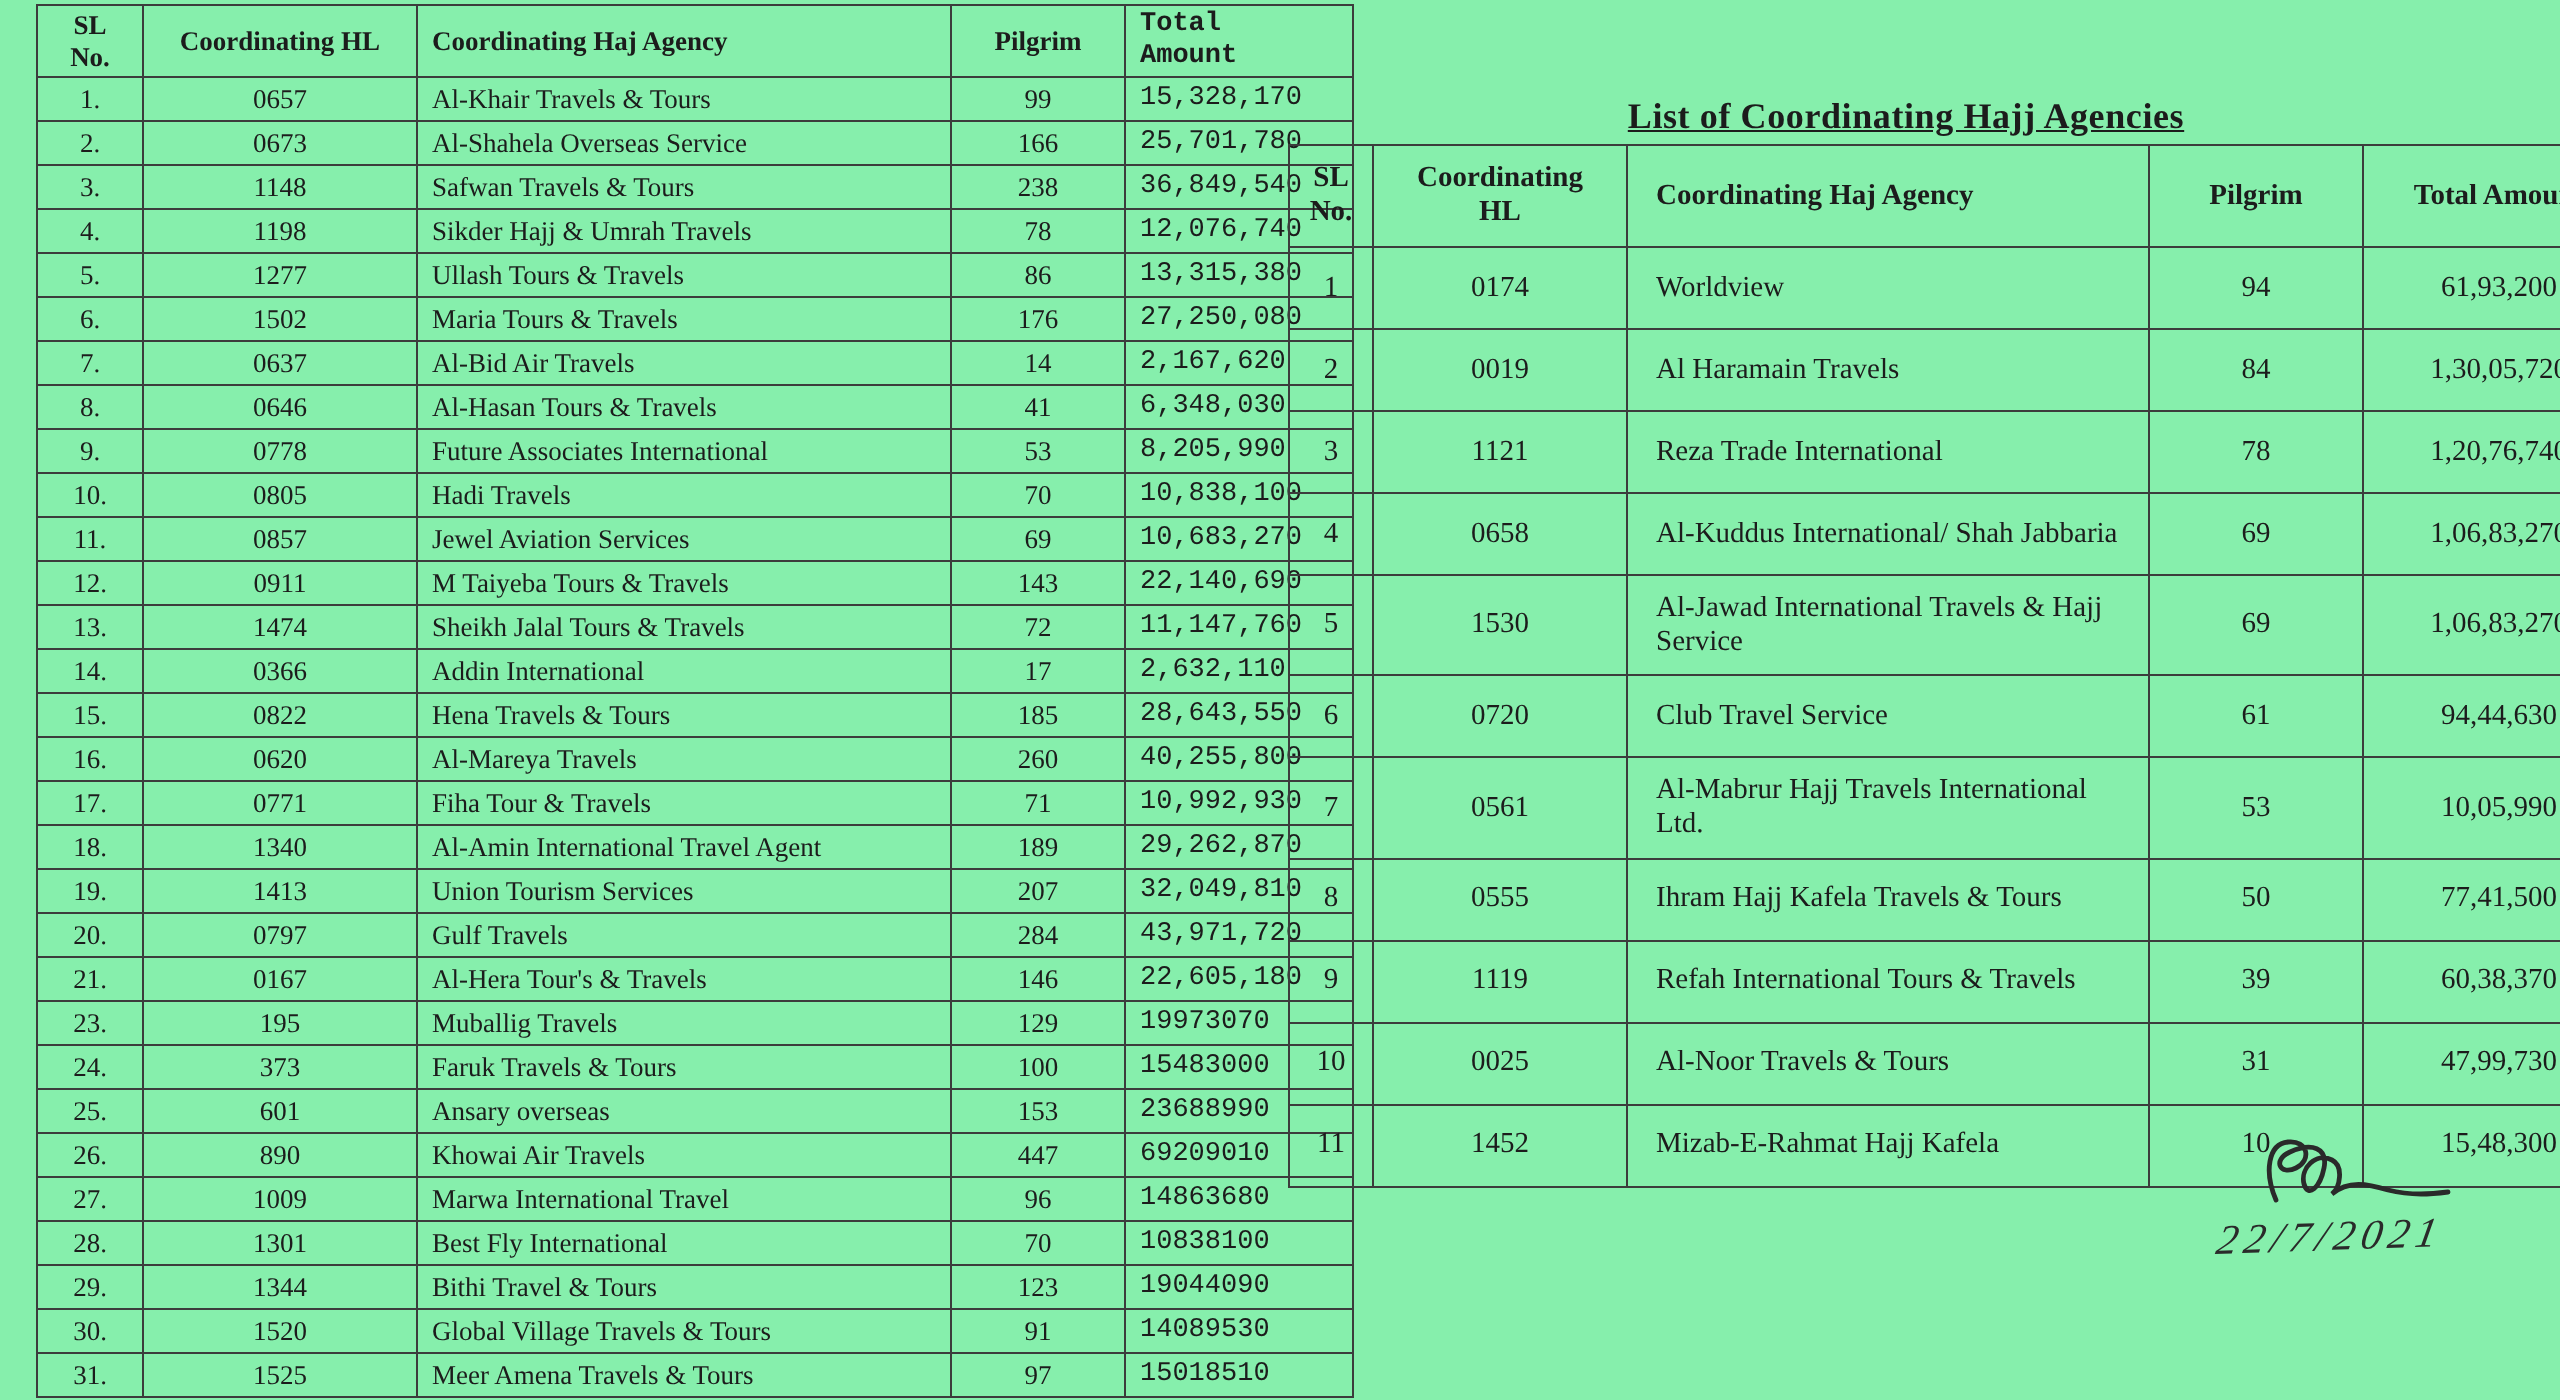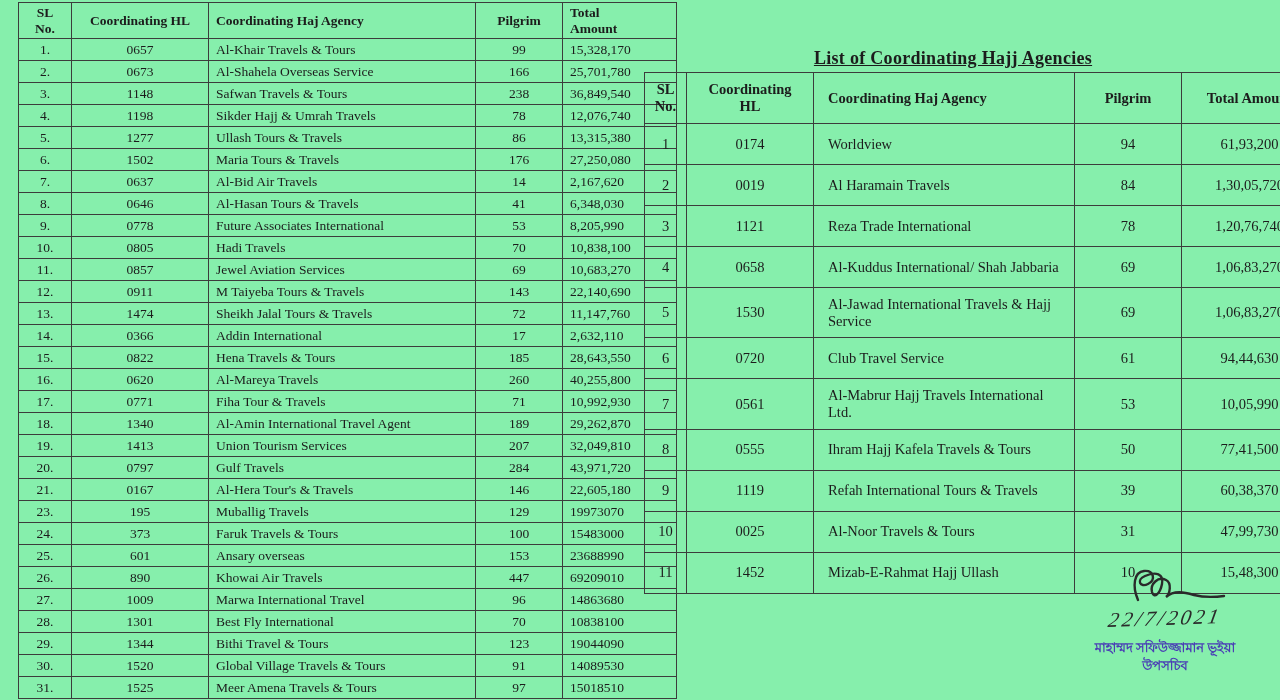--- a/index.html
+++ b/index.html
@@ -24,21 +24,21 @@
 
   
   .left-table-wrap{position:absolute;left:18px;top:2px;}
   .left-table{width:607px;}
   .left-table th{height:33px;font-size:13.5px;}
   .left-table td{height:19px;}
   .left-table .c0{width:44px;text-align:center;}
   .left-table .c1{width:128px;text-align:center;}
   .left-table .c2{width:255px;text-align:left;padding-left:7px;}
   .left-table .c3{width:78px;text-align:center;}
-  .left-table .c4{width:102px;text-align:left;padding-left:7px;}
+  .left-table .c4{width:102px;text-align:left;padding-left:7px;font-family:Liberation Mono, monospace;}
 
   
   .right-title{
     position:absolute;left:644px;top:48px;width:618px;
     text-align:center;font-size:18px;font-weight:bold;
     text-decoration:underline;
     letter-spacing:.3px;
   }
   .right-table-wrap{position:absolute;left:644px;top:72px;}
   .right-table{width:618px;}
@@ -390,32 +390,28 @@
           <tr>
             <td class="c0">10</td>
             <td class="c1">0025</td>
             <td class="c2">Al-Noor Travels &amp; Tours</td>
             <td class="c3">31</td>
             <td class="c4">47,99,730</td>
           </tr>
           <tr>
             <td class="c0">11</td>
             <td class="c1">1452</td>
-            <td class="c2">Mizab-E-Rahmat Hajj Ullash</td>
+            <td class="c2">Mizab-E-Rahmat Hajj Kafela</td>
             <td class="c3">10</td>
             <td class="c4">15,48,300</td>
           </tr>
         </tbody>
     </table>
   </div>
 
   <div class="signature-block">
     <svg class="sig-scribble" width="150" height="46" viewBox="0 0 150 46">
       <path d="M48 34 C 42 20, 44 6, 54 5 C 64 4, 66 14, 58 18 C 50 22, 46 14, 55 10 C 66 5, 74 8, 72 18 C 70 28, 64 33, 62 26 C 60 18, 68 10, 76 14 C 82 17, 80 28, 76 31 C 84 24, 94 26, 104 29 C 116 32, 126 31, 134 30" fill="none" stroke="#2a2a2a" stroke-width="2.4" stroke-linecap="round"></path>
     </svg>
     <div class="sig-date">22/7/2021</div>
-    <div class="stamp">
-      <div class="line1">মাহাম্মদ সফিউজ্জামান ভূইয়া</div>
-      <div class="line2">উপসচিব</div>
-    </div>
   </div>
 
 </div>
 
 </body></html>

